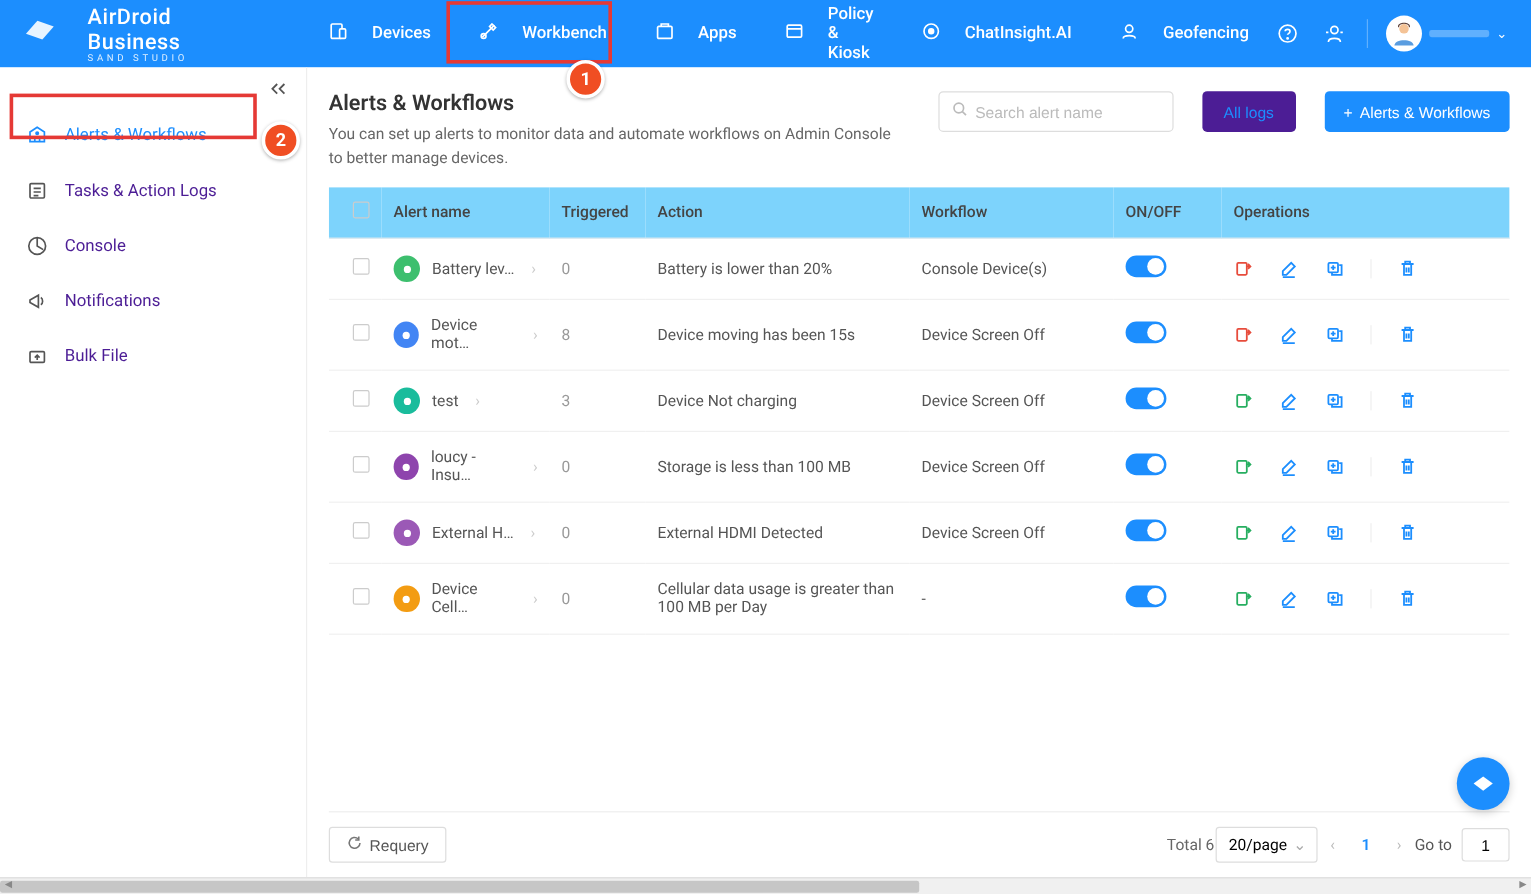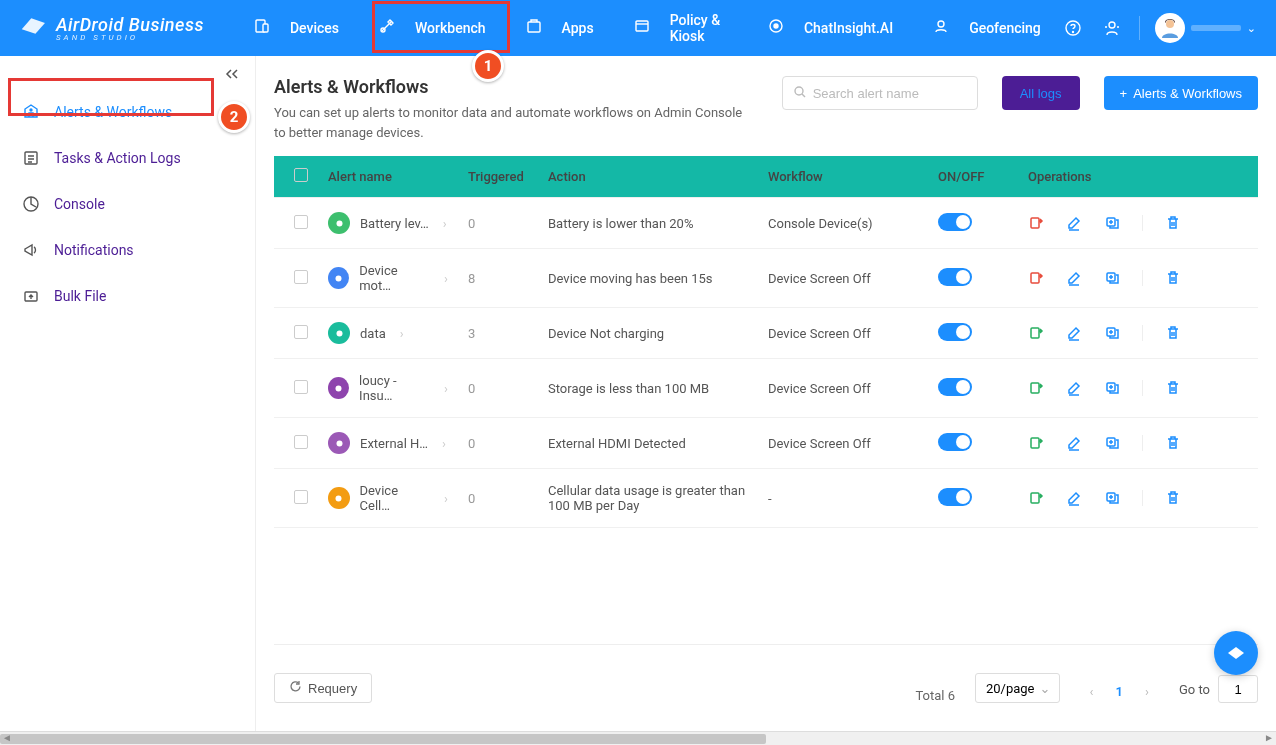--- a/index.html
+++ b/index.html
@@ -1,21 +1,21 @@
 <!DOCTYPE html>
 <html><head>
 <meta charset="utf-8">
 <style>
 * { margin: 0; padding: 0; box-sizing: border-box; }
 body { font-family: -apple-system, BlinkMacSystemFont, "Segoe UI", Roboto, sans-serif; font-size: 13px; color: #333; background: #fff; overflow-x: auto; }
 .app { width: 1276px; height: 745px; display: flex; flex-direction: column; position: relative; }
 
 
 .topnav { height: 56px; background: #1c8efe; display: flex; align-items: center; color: #fff; padding: 0 20px; }
-.logo { display: flex; align-items: center; gap: 8px; margin-right: 30px; font-style: italic; }
+.logo { display: flex; align-items: center; gap: 25px; margin-right: 30px; }
 .logo-icon { font-size: 22px; transform: rotate(-15deg); }
 .logo-text { font-size: 18px; font-weight: 500; letter-spacing: 0.5px; }
 .logo-sub { font-size: 8px; letter-spacing: 3px; opacity: 0.85; margin-top: -2px; }
 .nav-items { display: flex; align-items: center; gap: 0; flex: 1; }
 .nav-item { display: flex; align-items: center; gap: 20px; padding: 0 20px; height: 56px; cursor: pointer; font-size: 14px; font-weight: 500; }
 .nav-item .icn { font-size: 16px; }
 .nav-right { display: flex; align-items: center; gap: 15px; }
 .nav-right .icn-btn { width: 24px; height: 24px; display: flex; align-items: center; justify-content: center; cursor: pointer; }
 .divider-v { width: 1px; height: 24px; background: rgba(255,255,255,0.3); }
 .avatar { width: 30px; height: 30px; border-radius: 50%; background: #fff; display: flex; align-items: center; justify-content: center; }
@@ -48,36 +48,36 @@
 .head-ctrls { display: flex; align-items: center; gap: 24px; }
 .search-box { width: 196px; height: 34px; border: 1px solid #ddd; border-radius: 4px; display: flex; align-items: center; padding: 0 10px; color: #bbb; }
 .search-box input { border: none; outline: none; flex: 1; font-size: 13px; background: transparent; color: #333; }
 .search-box input::placeholder { color: #bbb; }
 .btn-light { height: 34px; padding: 0 18px; background: #4c1d95; color: #1c8efe; border: none; border-radius: 4px; cursor: pointer; font-size: 13px; }
 .btn-primary { height: 34px; padding: 0 16px; background: #1c8efe; color: #fff; border: none; border-radius: 4px; cursor: pointer; font-size: 13px; display: flex; align-items: center; gap: 6px; }
 
 
 .table-wrap { flex: 1; overflow: auto; }
 table { width: 100%; border-collapse: collapse; }
-thead th { background: #14b8a6; text-align: left; padding: 12px 10px; font-weight: 500; font-size: 13px; color: #444; border-bottom: 1px solid #eee; }
+thead th { background: #7dd3fc; text-align: left; padding: 12px 10px; font-weight: 500; font-size: 13px; color: #444; border-bottom: 1px solid #eee; }
 thead th:first-child { padding-left: 20px; width: 40px; }
 tbody td { padding: 14px 10px; border-bottom: 1px solid #f0f0f0; font-size: 13px; color: #555; vertical-align: middle; }
 tbody td:first-child { padding-left: 20px; }
 .alert-name-cell { display: flex; align-items: center; gap: 10px; }
 .type-ico { width: 22px; height: 22px; border-radius: 50%; display: flex; align-items: center; justify-content: center; color: #fff; font-size: 11px; }
 .chev { color: #ccc; margin-left: 4px; }
 .checkbox { width: 14px; height: 14px; border: 1px solid #ccc; border-radius: 2px; display: inline-block; cursor: pointer; }
 .toggle { width: 34px; height: 18px; border-radius: 9px; background: #1c8efe; position: relative; display: inline-block; cursor: pointer; }
 .toggle::after { content: ''; position: absolute; right: 2px; top: 2px; width: 14px; height: 14px; background: #fff; border-radius: 50%; }
 .ops { display: flex; align-items: center; gap: 22px; }
 .ops .op-sep { width: 1px; height: 16px; background: #eee; }
 .op-icn { cursor: pointer; display: flex; align-items: center; justify-content: center; }
 
 
-.footer { border-top: 1px solid #eee; padding: 28px 0; display: flex; align-items: flex-end; gap: 20px; }
+.footer { border-top: 1px solid #eee; padding: 12px 0; display: flex; align-items: center; gap: 1px; }
 .requery-btn { height: 30px; padding: 0 14px; border: 1px solid #ddd; background: #fff; border-radius: 3px; cursor: pointer; display: flex; align-items: center; gap: 6px; font-size: 13px; color: #555; }
 .footer-spacer { flex: 1; }
 .total-txt { color: #666; font-size: 13px; }
 .page-size { height: 30px; border: 1px solid #ddd; border-radius: 3px; padding: 0 24px 0 10px; font-size: 13px; color: #000000; background: #fff; position: relative; display: flex; align-items: center; cursor: pointer; }
 .page-size::after { content: '⌄'; position: absolute; right: 8px; color: #aaa; }
 .pager { display: flex; align-items: center; gap: 12px; }
 .pager-btn { width: 24px; height: 24px; display: flex; align-items: center; justify-content: center; cursor: pointer; color: #bbb; }
 .page-num { color: #1c8efe; font-weight: 600; }
 .goto { display: flex; align-items: center; gap: 8px; font-size: 13px; color: #555; }
 .goto input { width: 40px; height: 28px; border: 1px solid #ddd; border-radius: 3px; text-align: center; font-size: 13px; }
@@ -384,21 +384,21 @@
   </tr>
               <tr>
     <td><span class="checkbox"></span></td>
     <td>
       <div class="alert-name-cell">
         <span class="type-ico ico-teal">
           <svg width="11" height="11" viewBox="0 0 11 11" fill="#fff">
                         <circle cx="5.5" cy="5.5" r="3"></circle>
                       </svg>
         </span>
-        <span>data</span>
+        <span>test</span>
         <span class="chev">›</span>
       </div>
     </td>
     <td style="color:#999">3</td>
     <td>Device Not charging</td>
     <td>Device Screen Off</td>
     <td><span class="toggle"></span></td>
     <td>
       <div class="ops">
         <span class="op-icn">

